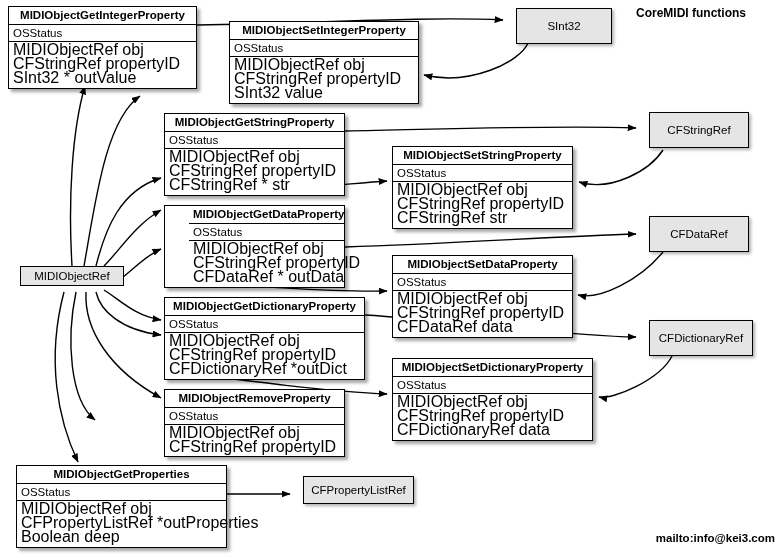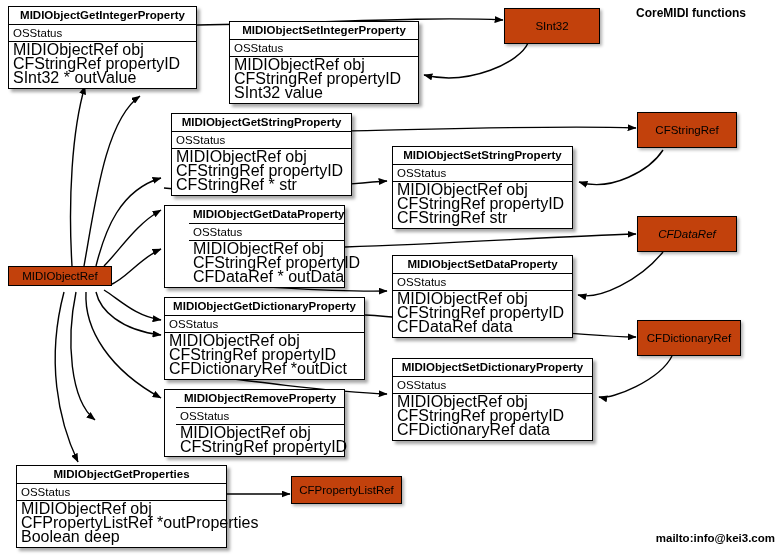--- a/index.html
+++ b/index.html
@@ -42,28 +42,29 @@
   .fbox .params{padding:1px 3px 2px 4px;}
   .fbox .params .p{
     font-size:16px;
     line-height:14.2px;
     white-space:nowrap;
   }
 
   
   .tbox{
     position:absolute;
-    background:#c2410c;
+    background:#e5e5e5;
     border:1px solid #000000;
     box-shadow:2px 2px 3px rgba(0,0,0,0.30);
     box-sizing:border-box;
     display:flex;align-items:center;justify-content:center;
     font-size:11.5px;
     z-index:5;
     white-space:nowrap;
+    margin-left:12px;
   }
   .tbox.noshadow{box-shadow:none;}
 
   .caption{
     position:absolute;
     font-size:12px;
     font-weight:bold;
     white-space:nowrap;
     z-index:6;
   }
@@ -134,21 +135,21 @@
   <div class="fbox" style="left:229px;top:21px;width:190px;">
     <div class="title">MIDIObjectSetIntegerProperty</div>
     <div class="ret">OSStatus</div>
     <div class="params">
       <div class="p">MIDIObjectRef obj</div>
       <div class="p">CFStringRef  propertyID</div>
       <div class="p">SInt32 value</div>
     </div>
   </div>
 
-  <div class="fbox" style="left:164px;top:113px;width:181px;margin-left:7px;">
+  <div class="fbox" style="left:164px;top:113px;width:181px;">
     <div class="title">MIDIObjectGetStringProperty</div>
     <div class="ret">OSStatus</div>
     <div class="params">
       <div class="p">MIDIObjectRef obj</div>
       <div class="p">CFStringRef propertyID</div>
       <div class="p">CFStringRef * str</div>
     </div>
   </div>
 
   <div class="fbox" style="left:392px;top:146px;width:181px;">
@@ -194,21 +195,21 @@
   <div class="fbox" style="left:392px;top:358px;width:201px;">
     <div class="title">MIDIObjectSetDictionaryProperty</div>
     <div class="ret">OSStatus</div>
     <div class="params">
       <div class="p">MIDIObjectRef  obj</div>
       <div class="p">CFStringRef propertyID</div>
       <div class="p">CFDictionaryRef data</div>
     </div>
   </div>
 
-  <div class="fbox" style="left:164px;top:389px;width:181px;padding-left:11px;">
+  <div class="fbox" style="left:164px;top:389px;width:181px;">
     <div class="title">MIDIObjectRemoveProperty</div>
     <div class="ret">OSStatus</div>
     <div class="params">
       <div class="p">MIDIObjectRef obj</div>
       <div class="p">CFStringRef propertyID</div>
     </div>
   </div>
 
   <div class="fbox" style="left:16px;top:465px;width:211px;">
     <div class="title">MIDIObjectGetProperties</div>
@@ -221,21 +222,21 @@
   </div>
 
   <div class="tbox" style="left:504px;top:8px;width:96px;height:36px;">
     <span>SInt32</span>
   </div>
 
   <div class="tbox" style="left:637px;top:112px;width:100px;height:36px;">
     <span>CFStringRef</span>
   </div>
 
-  <div class="tbox" style="left:637px;top:216px;width:100px;height:36px;font-style:italic;">
+  <div class="tbox" style="left:637px;top:216px;width:100px;height:36px;">
     <span>CFDataRef</span>
   </div>
 
   <div class="tbox" style="left:637px;top:320px;width:104px;height:36px;">
     <span>CFDictionaryRef</span>
   </div>
 
   <div class="tbox" style="left:291px;top:476px;width:111px;height:28px;">
     <span>CFPropertyListRef</span>
   </div>

